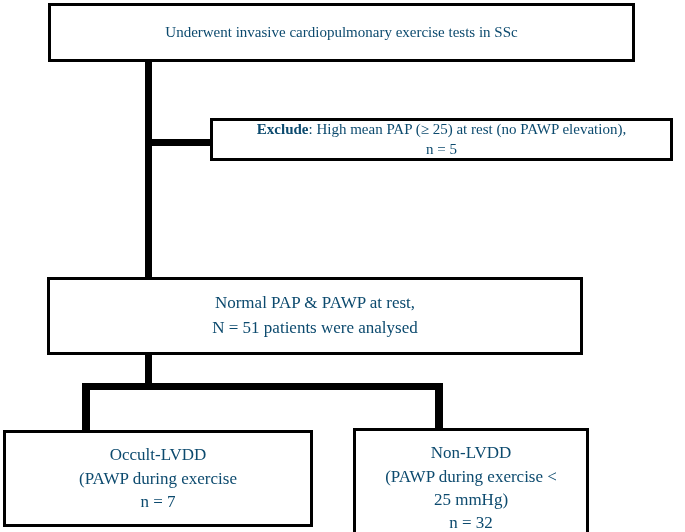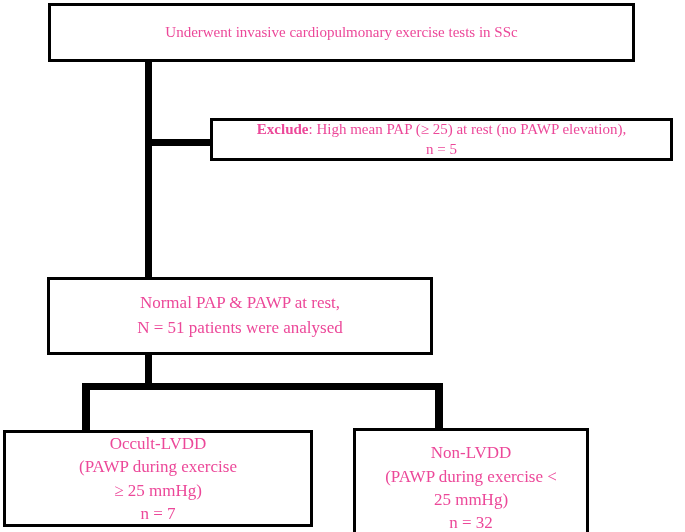--- a/index.html
+++ b/index.html
@@ -6,21 +6,21 @@
     margin: 0;
     padding: 0;
     background: #ffffff;
   }
   #canvas {
     position: relative;
     width: 685px;
     height: 532px;
     background: #ffffff;
     font-family: "Liberation Serif", "DejaVu Serif", serif;
-    color: #ec4899;
+    color: #0c4a6e;
     overflow: hidden;
   }
   .node {
     position: absolute;
     box-sizing: border-box;
     border: 3px solid #000000;
     background: #ffffff;
     display: flex;
     flex-direction: column;
     justify-content: center;
@@ -39,21 +39,21 @@
   }
   #top-box {
     left: 48px; top: 3px; width: 587px; height: 59px;
     font-size: 15px; line-height: 1.45;
   }
   #exclude-box {
     left: 210px; top: 118px; width: 463px; height: 43px;
     font-size: 15px; line-height: 1.3; text-align: right;
   }
   #middle-box {
-    left: 47px; top: 277px; width: 386px; height: 78px;
+    left: 47px; top: 277px; width: 536px; height: 78px;
     font-size: 17px; line-height: 1.45;
   }
   #occult-box {
     left: 3px; top: 430px; width: 310px; height: 97px;
     font-size: 17px; line-height: 1.38;
   }
   #non-lvdd-box {
     left: 353px; top: 428px; width: 236px; height: 120px;
     font-size: 17px; line-height: 1.38;
   }
@@ -88,21 +88,20 @@
   </div>
 
   <div class="node" id="middle-box">
     <span class="line">Normal PAP &amp; PAWP at rest,</span>
     <span class="line">N = 51 patients were analysed</span>
   </div>
 
   <div class="node" id="occult-box">
     <span class="line">Occult-LVDD</span>
     <span class="line">(PAWP during exercise</span>
-    <span class="line">≥ 25 mmHg)</span>
     <span class="line">n = 7</span>
   </div>
 
   <div class="node" id="non-lvdd-box">
     <span class="line">Non-LVDD</span>
     <span class="line">(PAWP during exercise &lt;</span>
     <span class="line">25 mmHg)</span>
     <span class="line">n = 32</span>
   </div>
 

